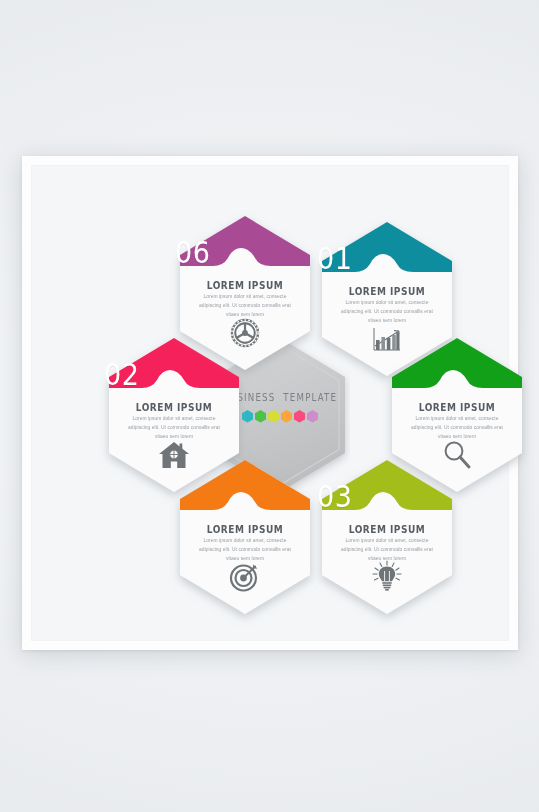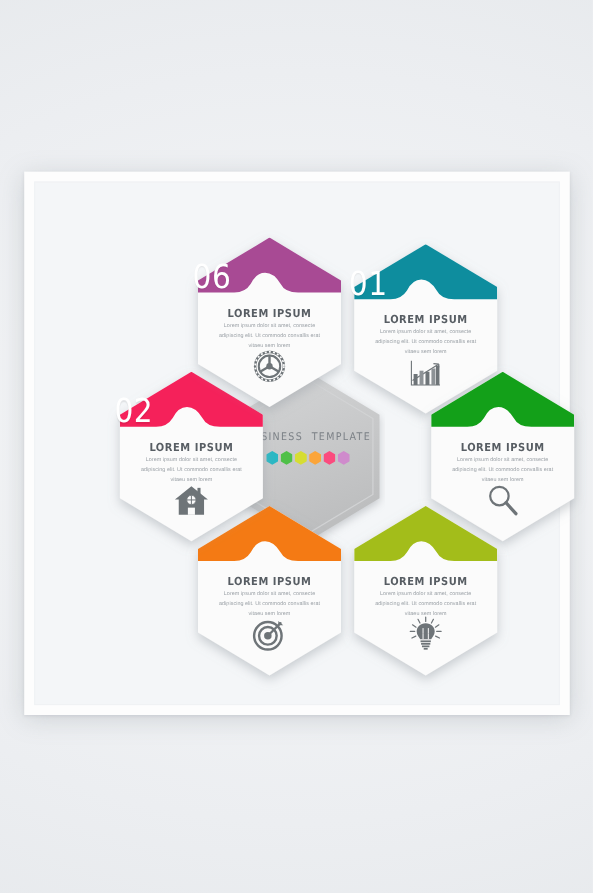--- a/index.html
+++ b/index.html
@@ -256,20 +256,21 @@
               </clipPath>
             <filter id="sh03" x="-40%" y="-40%" width="190%" height="190%">
               <feDropShadow dx="0" dy="4" stdDeviation="5" flood-color="#9aa0a6" flood-opacity="0.5"></feDropShadow>
             </filter>
           </defs>
           <path d="M70 2 L135 41 L135 117 L70 156 L5 117 L5 41 Z" fill="#fbfbfb" filter="url(#sh03)"></path>
           <g clip-path="url(#clip03)">
             <path d="M70 -12 L150 36 L150 52 L96 52 Q84 52 80 44 Q74 34 66 34 Q58 34 53 44 Q48 52 38 52 L-10 52 L-10 36 Z" fill="#a3bd1a"></path>
           </g>
         </svg>
+        <div class="hex-number" style="top:24px">03</div>
         <div class="hex-title" style="top:66px">LOREM IPSUM</div>
         <div class="hex-body" style="top:78px">
           <div>Lorem ipsum dolor sit amet, consecte</div>
           <div>adipiscing elit. Ut commodo convallis erat</div>
           <div>vitaeu sem lorem</div>
         </div>
         <div class="hex-icon" style="top:102px">
           <svg width="32" height="32" viewBox="0 0 32 32">
             <g stroke="#6e7478" stroke-width="1.1" stroke-linecap="round">
               <line x1="16" y1="1" x2="16" y2="5"></line>

